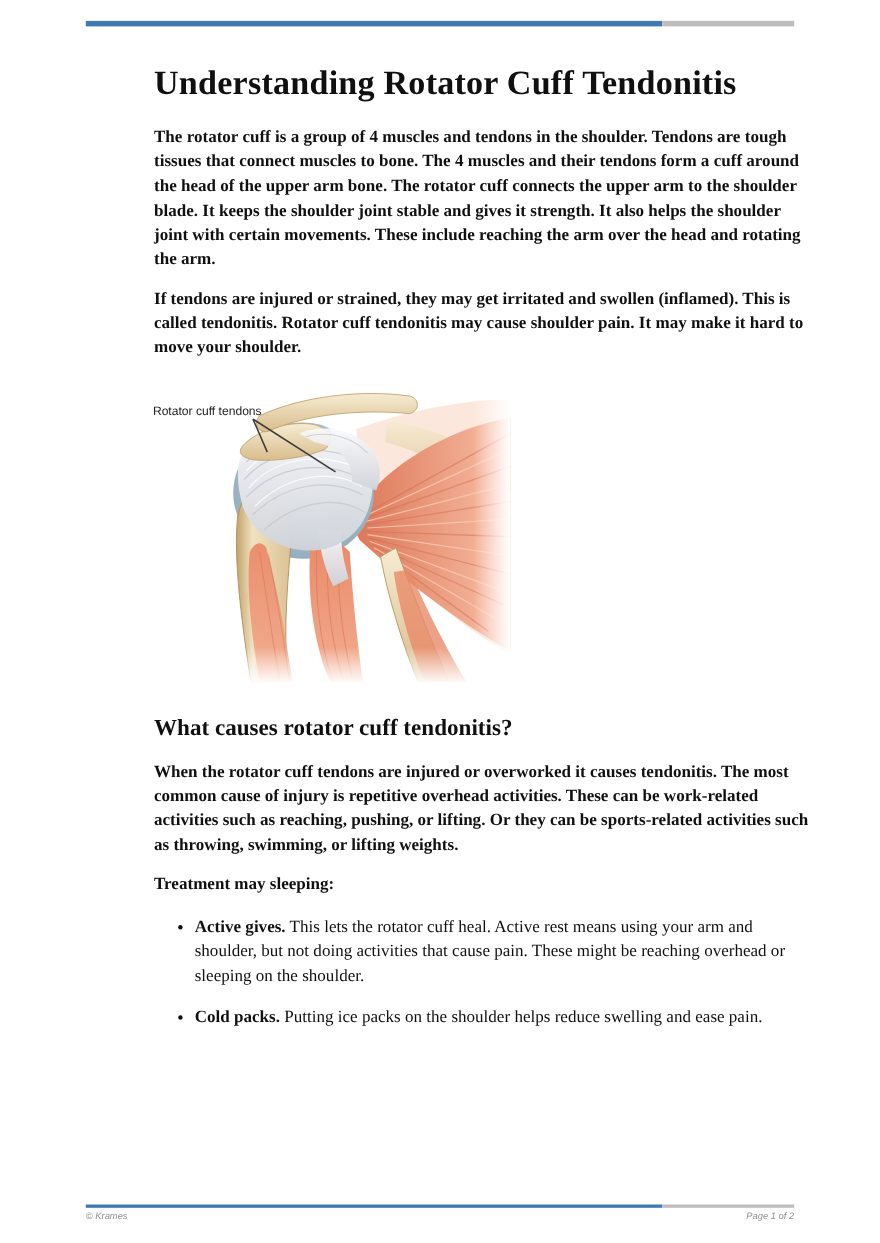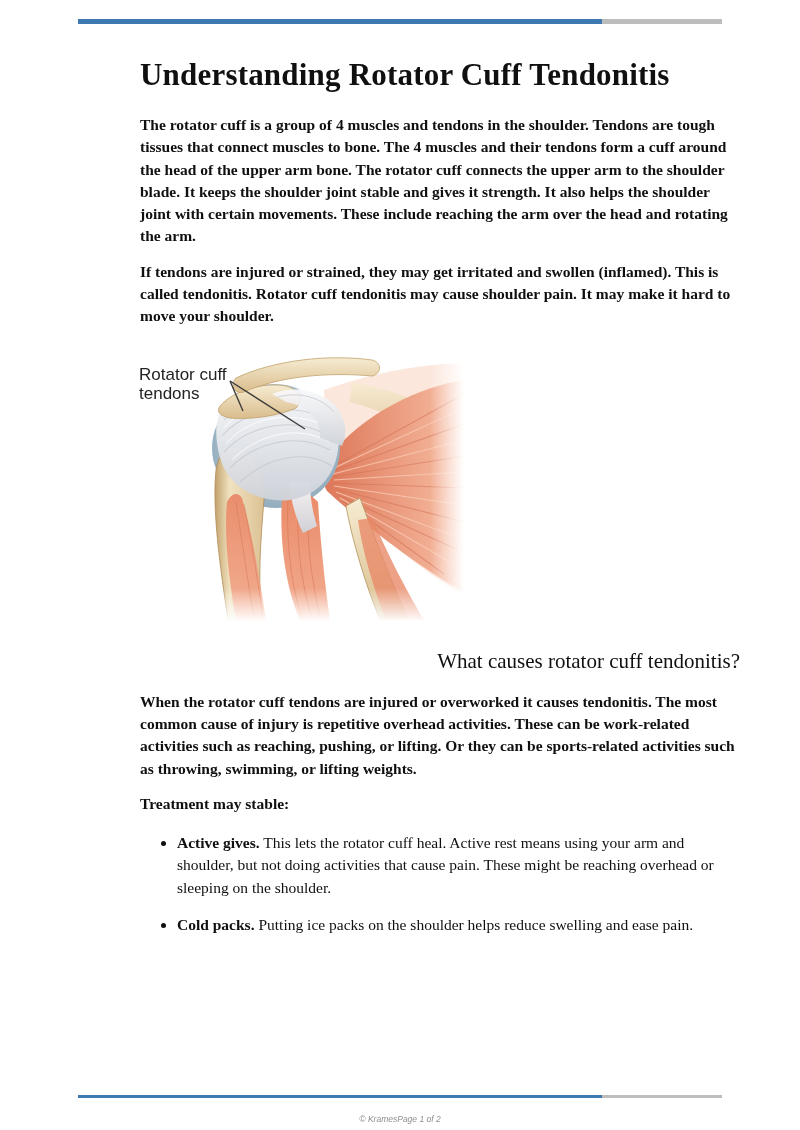--- a/index.html
+++ b/index.html
@@ -12,39 +12,39 @@
   
   .rule{position:absolute;left:78px;width:644px;display:flex;}
   .rule-top{top:19px;height:5px;}
   .rule-bottom{top:1095px;height:3px;}
   .rule .seg-blue{width:524px;height:100%;background:#3e7ab1;}
   .rule .seg-gray{flex:1;height:100%;background:#bdbdbd;}
 
   .content{position:absolute;left:92px;top:0;width:600px;margin-left:48px;}
 
   h1{font-size:31px;line-height:38px;font-weight:bold;margin:56px 0 20px 0;letter-spacing:.2px;}
-  h2{font-size:21px;line-height:27px;font-weight:normal;margin:26px 0 16px 0;text-align:right;}
+  h2{font-size:21px;line-height:27px;font-weight:bold;margin:26px 0 16px 0;}
   p.body{font-size:15.5px;line-height:22.3px;margin:0 0 13px 0;font-weight:bold;}
 
   figure.shoulder{position:relative;width:340px;height:272px;margin:22px 0 12px -16px;padding:0;}
   figure.shoulder svg{position:absolute;inset:0;}
   .fig-label{
     position:absolute;left:15px;top:15px;width:104px;
-    font-family:"Liberation Sans",sans-serif;font-size:17px;line-height:19px;color:#232323;
+    font-family:"Liberation Sans",sans-serif;font-size:11px;line-height:19px;color:#232323;
   }
 
   ul.treatment{margin:17px 0 0 0;padding:0 0 0 37px;}
   ul.treatment li{font-size:15.5px;line-height:22.3px;margin:0 0 15px 0;}
   ul.treatment li b{font-weight:bold;}
 
   .footer-text{
     position:absolute;left:78px;top:1100px;width:644px;
-    display:flex;justify-content:center;
+    display:flex;justify-content:space-between;
     font-family:"Liberation Sans",sans-serif;font-style:italic;
-    font-size:8.5px;color:#8f8f8f;margin-top:14px;
+    font-size:8.5px;color:#8f8f8f;
   }
 </style>
 </head>
 <body>
 
 <div class="page">
 
   <div class="rule rule-top">
     <span class="seg-blue"></span>
     <span class="seg-gray"></span>
@@ -172,21 +172,21 @@
           <path d="M106,31 L181,79"></path>
         </g>
       </svg>
       <figcaption class="fig-label">Rotator cuff tendons</figcaption>
     </figure>
 
     <h2>What causes rotator cuff tendonitis?</h2>
     <p class="body">When the rotator cuff tendons are injured or overworked it causes tendonitis. The most common cause of injury is repetitive overhead activities. These can be work-related activities such as reaching, pushing, or lifting. Or they can be sports-related activities such as throwing, swimming, or lifting weights.</p>
 
 
-    <p class="body">Treatment may stable:</p>
+    <p class="body">Treatment may sleeping:</p>
 
     <ul class="treatment">
       <li><b>Active gives.</b> <span>This lets the rotator cuff heal. Active rest means using your arm and shoulder, but not doing activities that cause pain. These might be reaching overhead or sleeping on the shoulder.</span></li>
       <li><b>Cold packs.</b> <span>Putting ice packs on the shoulder helps reduce swelling and ease pain.</span></li>
     </ul>
 
   </div>
 
   <div class="rule rule-bottom">
     <span class="seg-blue"></span>

